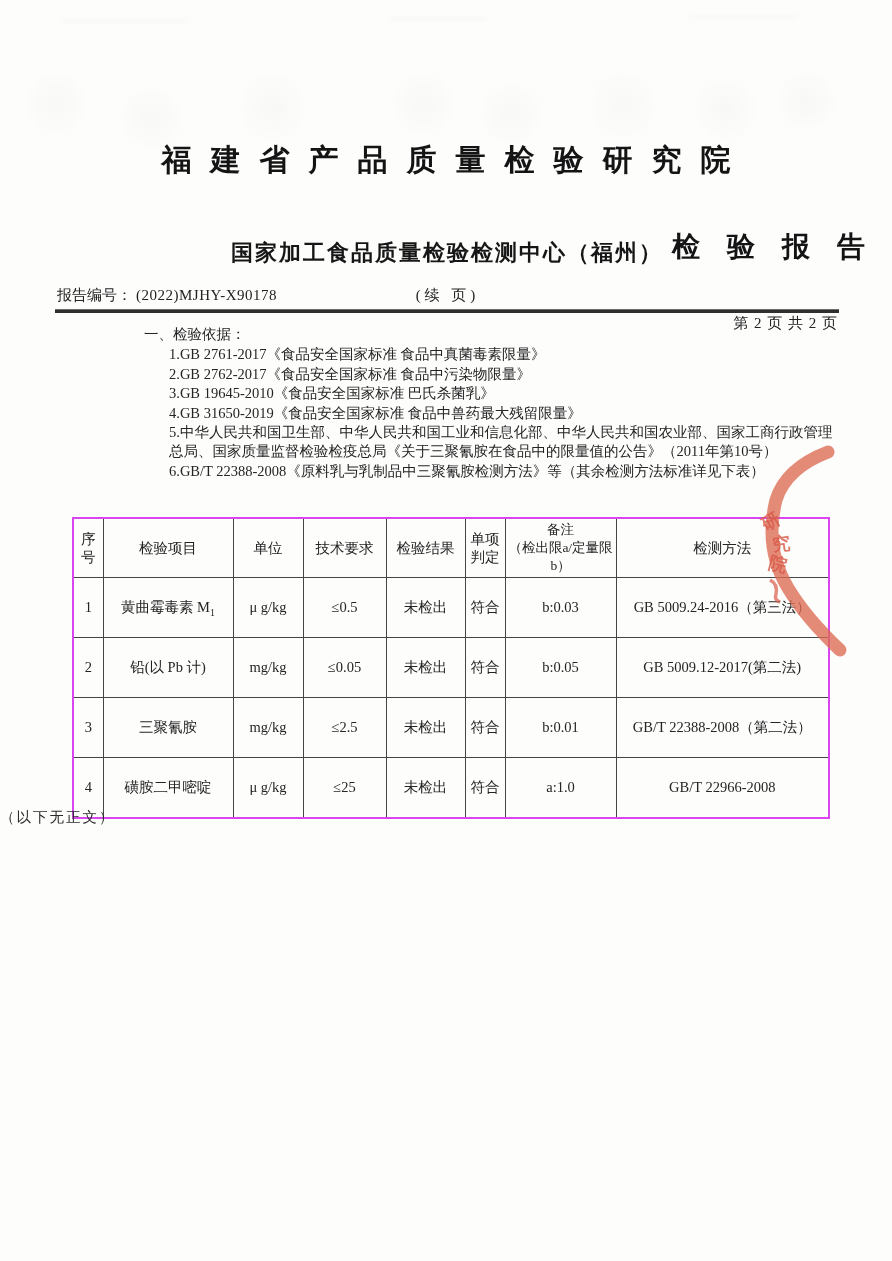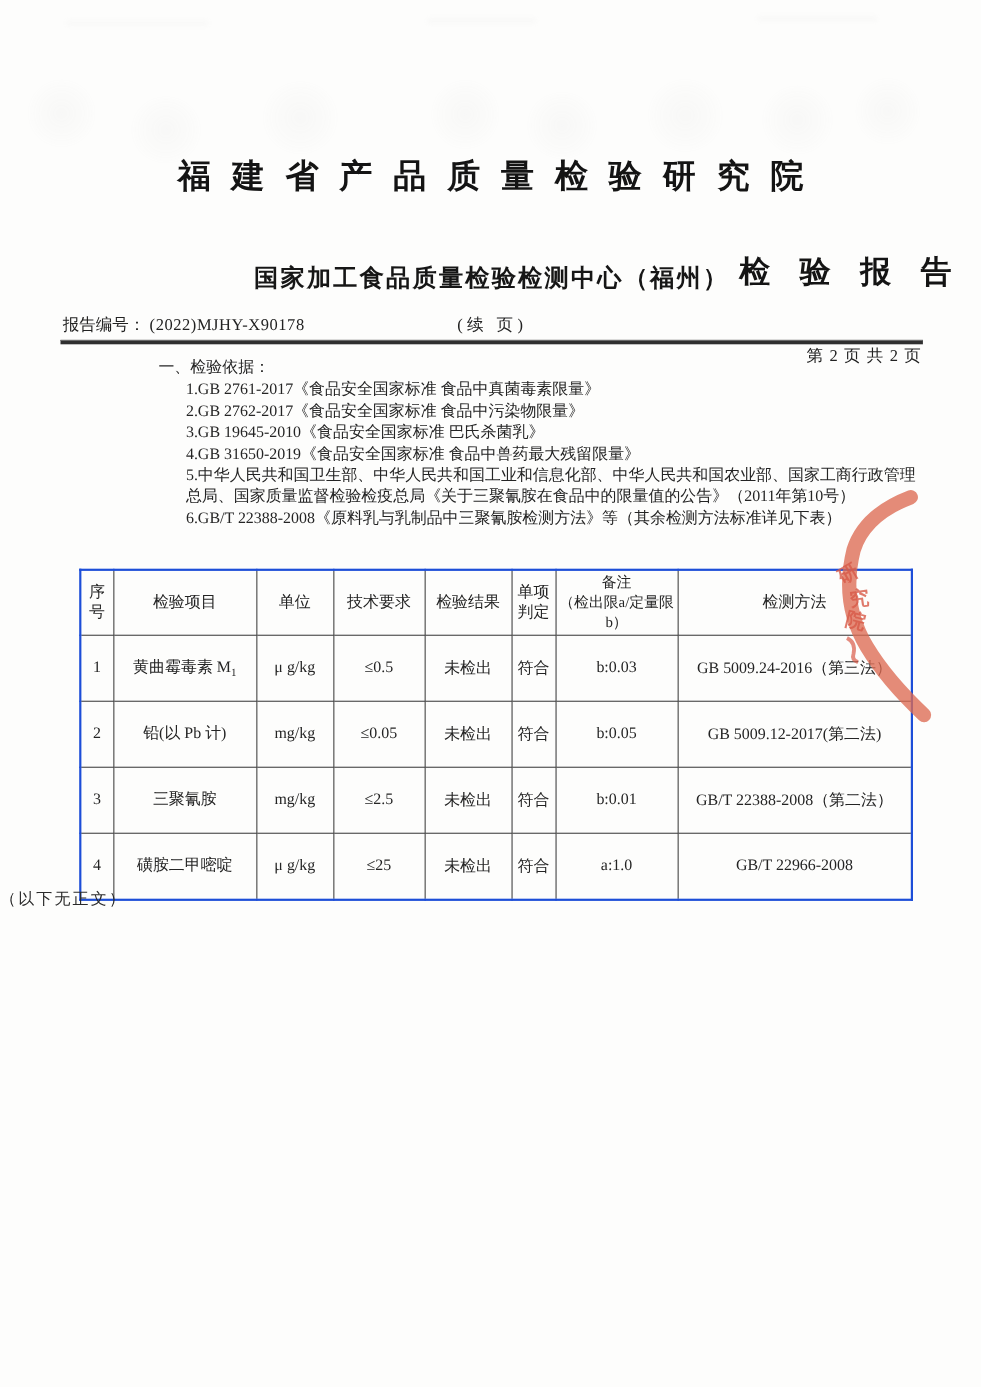--- a/index.html
+++ b/index.html
@@ -60,21 +60,21 @@
   .result-title{margin-top:1px;}
   
   table.results{
     position:absolute;top:517px;left:72px;
     width:756px;border-collapse:collapse;table-layout:fixed;
     font-size:14.5px;color:#242424;
   }
   table.results,table.results td,table.results th{
     border:1px solid #454545;
   }
-  table.results{border:2px solid #1d4ed8;padding-left:17px;}
+  table.results{border:2px solid #d946ef;padding-left:17px;}
   table.results th{
     font-weight:normal;text-align:center;vertical-align:middle;
     height:56px;padding:1px 2px;line-height:18px;
   }
   table.results td{
     height:57px;text-align:center;vertical-align:middle;padding:1px 2px;
   }
   td.c-item,th.c-item{text-align:left;padding-left:10px;}
   td.c-method,th.c-method{padding-left:12px;}
   td.c-method{text-align:left;}

